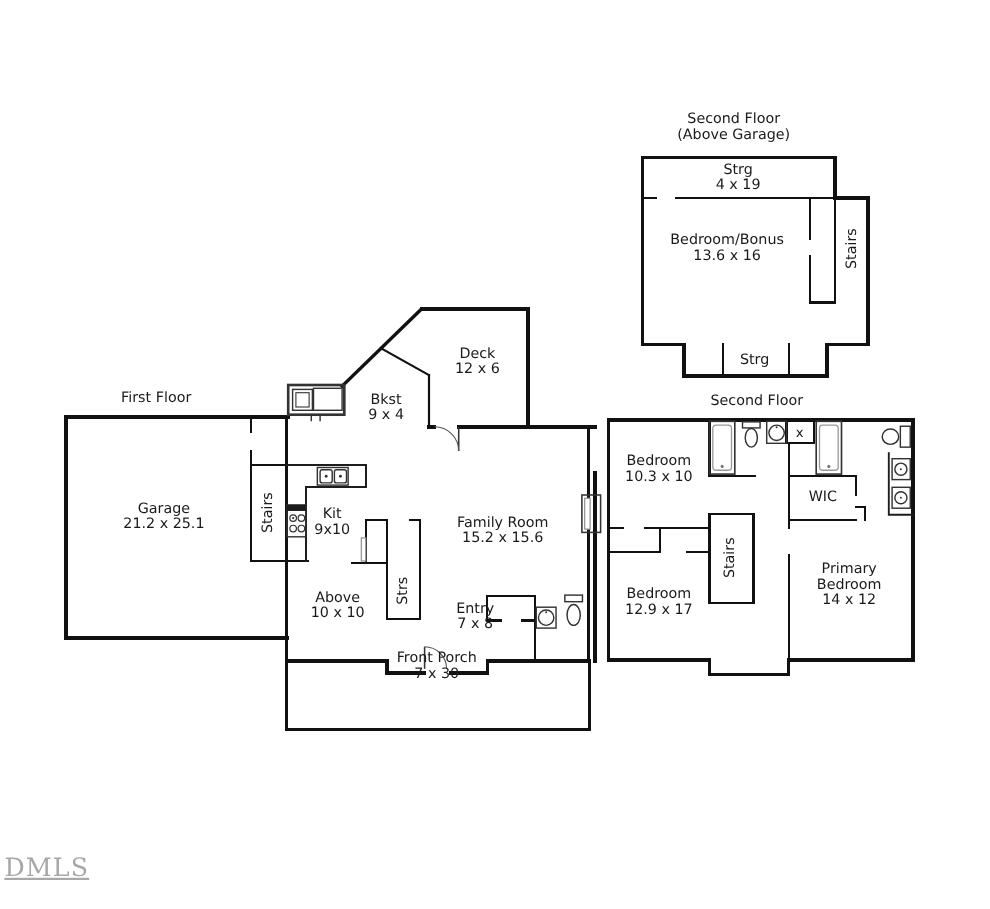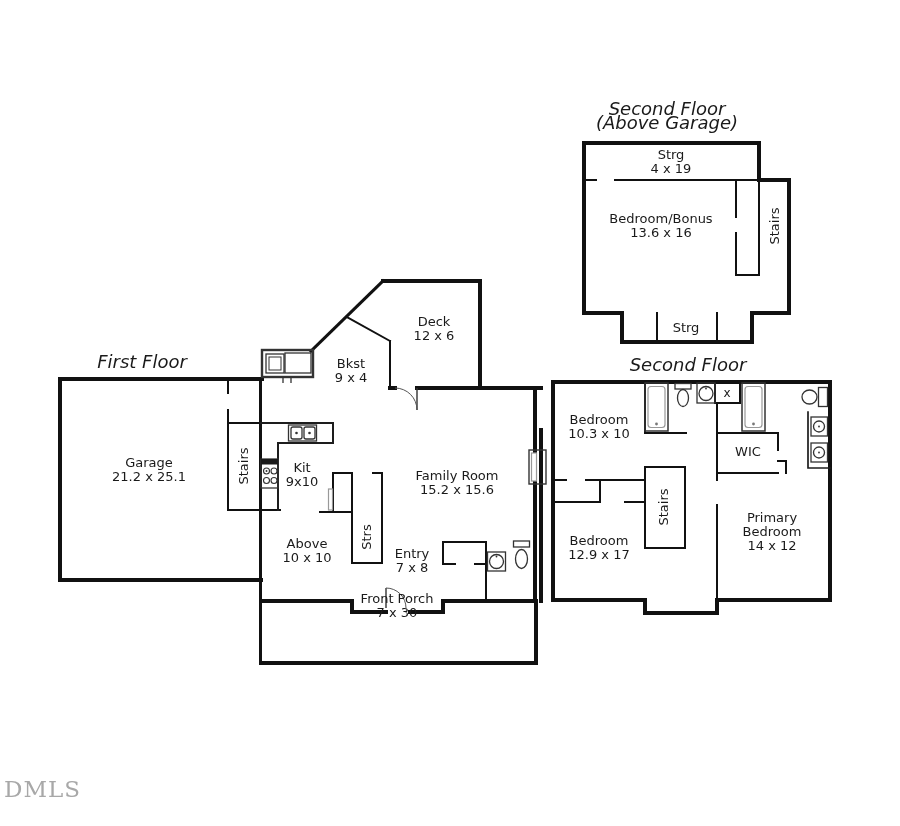--- a/index.html
+++ b/index.html
@@ -10,24 +10,24 @@
   .w2{stroke:#111;stroke-width:2;fill:none;stroke-linecap:square;}
   .crisp{shape-rendering:crispEdges;}
   .c{stroke:#1d1d1d;stroke-width:1.7;fill:none;stroke-linecap:square;}
   .fx{stroke:#333;stroke-width:1.3;fill:none;}
   .fxg{stroke:#999;stroke-width:1.2;fill:#fff;}
   .arc{stroke:#555;stroke-width:1;fill:none;}
   .leaf{stroke:#333;stroke-width:1.4;fill:none;}
   .lbl{position:absolute;transform:translate(-50%,-50%);text-align:center;
        white-space:nowrap;font-size:13px;line-height:14px;color:#1a1a1a;}
   .lbl.rot{transform:translate(-50%,-50%) rotate(-90deg);}
-  .title{font-size:18px;font-style:italic;}
+  .title{font-size:13px;}
   .xsmall{font-size:12px;}
   #watermark{position:absolute;left:4px;top:776px;font-family:"DejaVu Serif","Liberation Serif",serif;
-       font-size:23px;color:#a8a8a8;letter-spacing:1px;font-weight:400;}
+       font-size:23px;color:#a8a8a8;letter-spacing:1px;font-weight:400;text-decoration:underline;}
 </style>
 </head>
 <body>
 
 <div id="plan">
 
   <svg width="900" height="826" viewBox="0 0 900 826">
 
     <g>
 
@@ -196,21 +196,21 @@
     <div>9 x 4</div>
   </div>
   <div class="lbl" style="left:434px;top:329px">
     <div>Deck</div>
     <div>12 x 6</div>
   </div>
   <div class="lbl" style="left:457px;top:483px">
     <div>Family Room</div>
     <div>15.2 x 15.6</div>
   </div>
-  <div class="lbl" style="left:412px;top:561px">
+  <div class="lbl" style="left:432px;top:561px">
     <div>Entry</div>
     <div>7 x 8</div>
   </div>
   <div class="lbl rot" style="left:367px;top:537px">
     <div>Strs</div>
   </div>
   <div class="lbl" style="left:397px;top:606px">
     <div>Front Porch</div>
     <div>7 x 30</div>
   </div>

